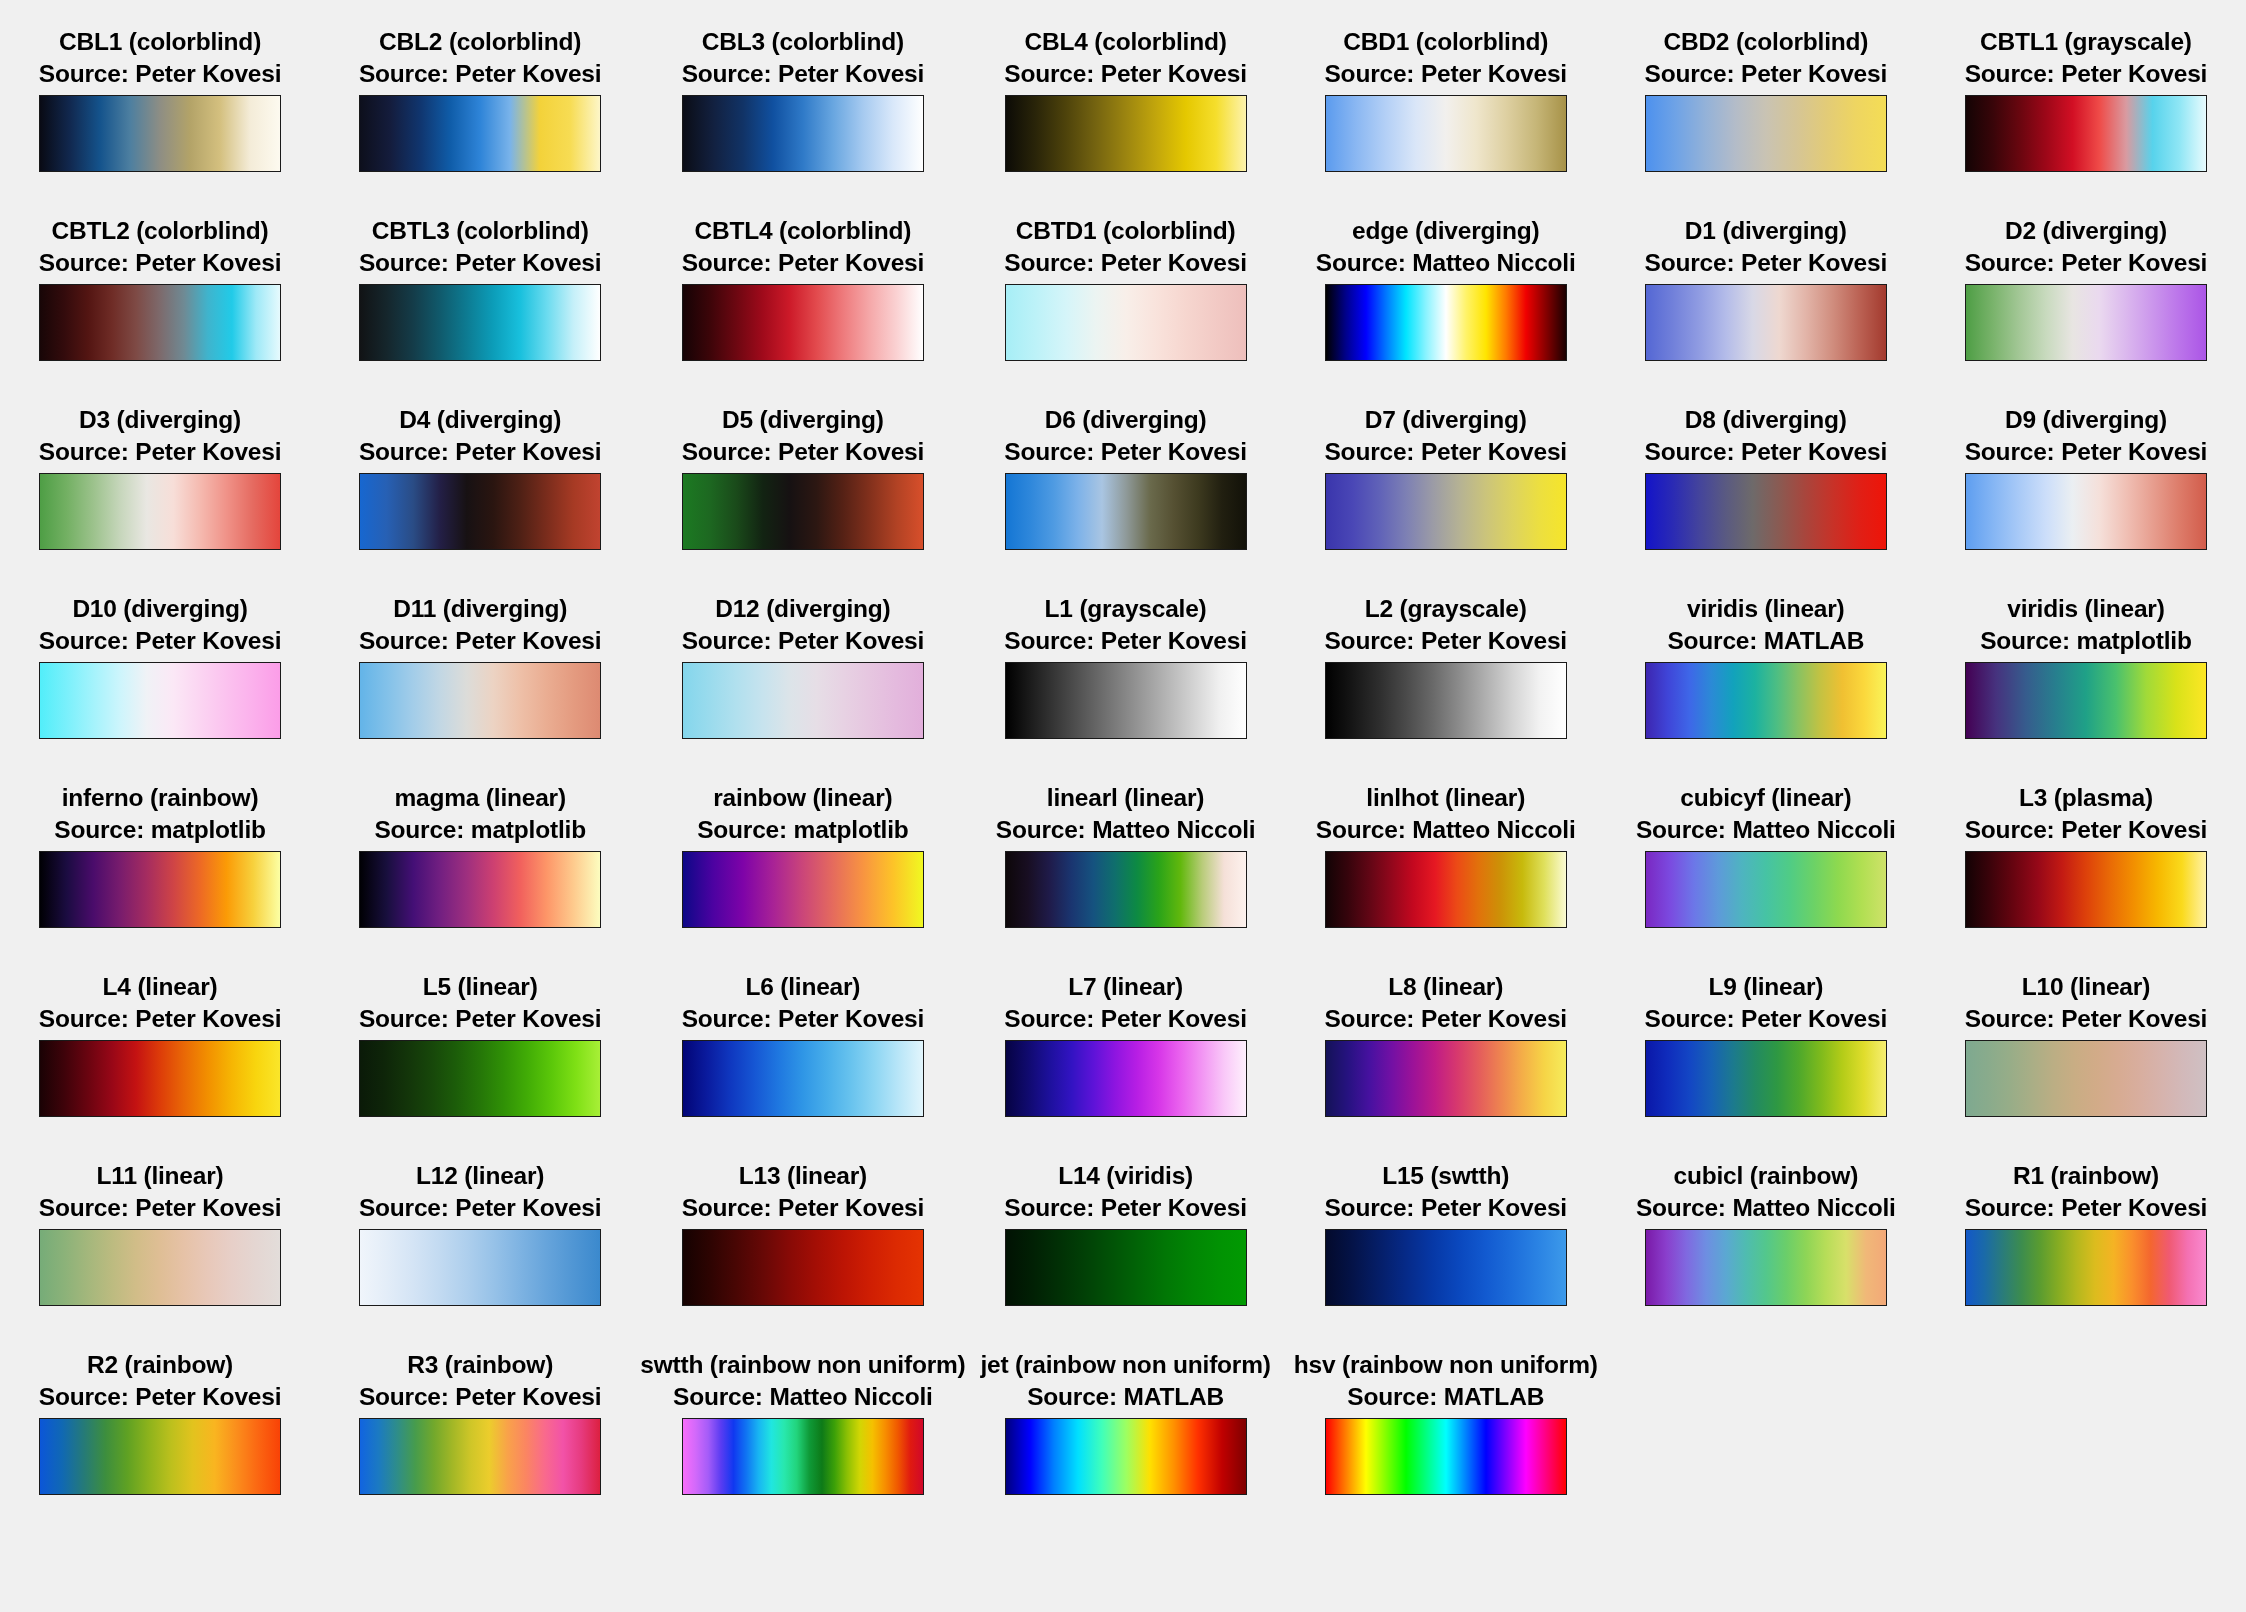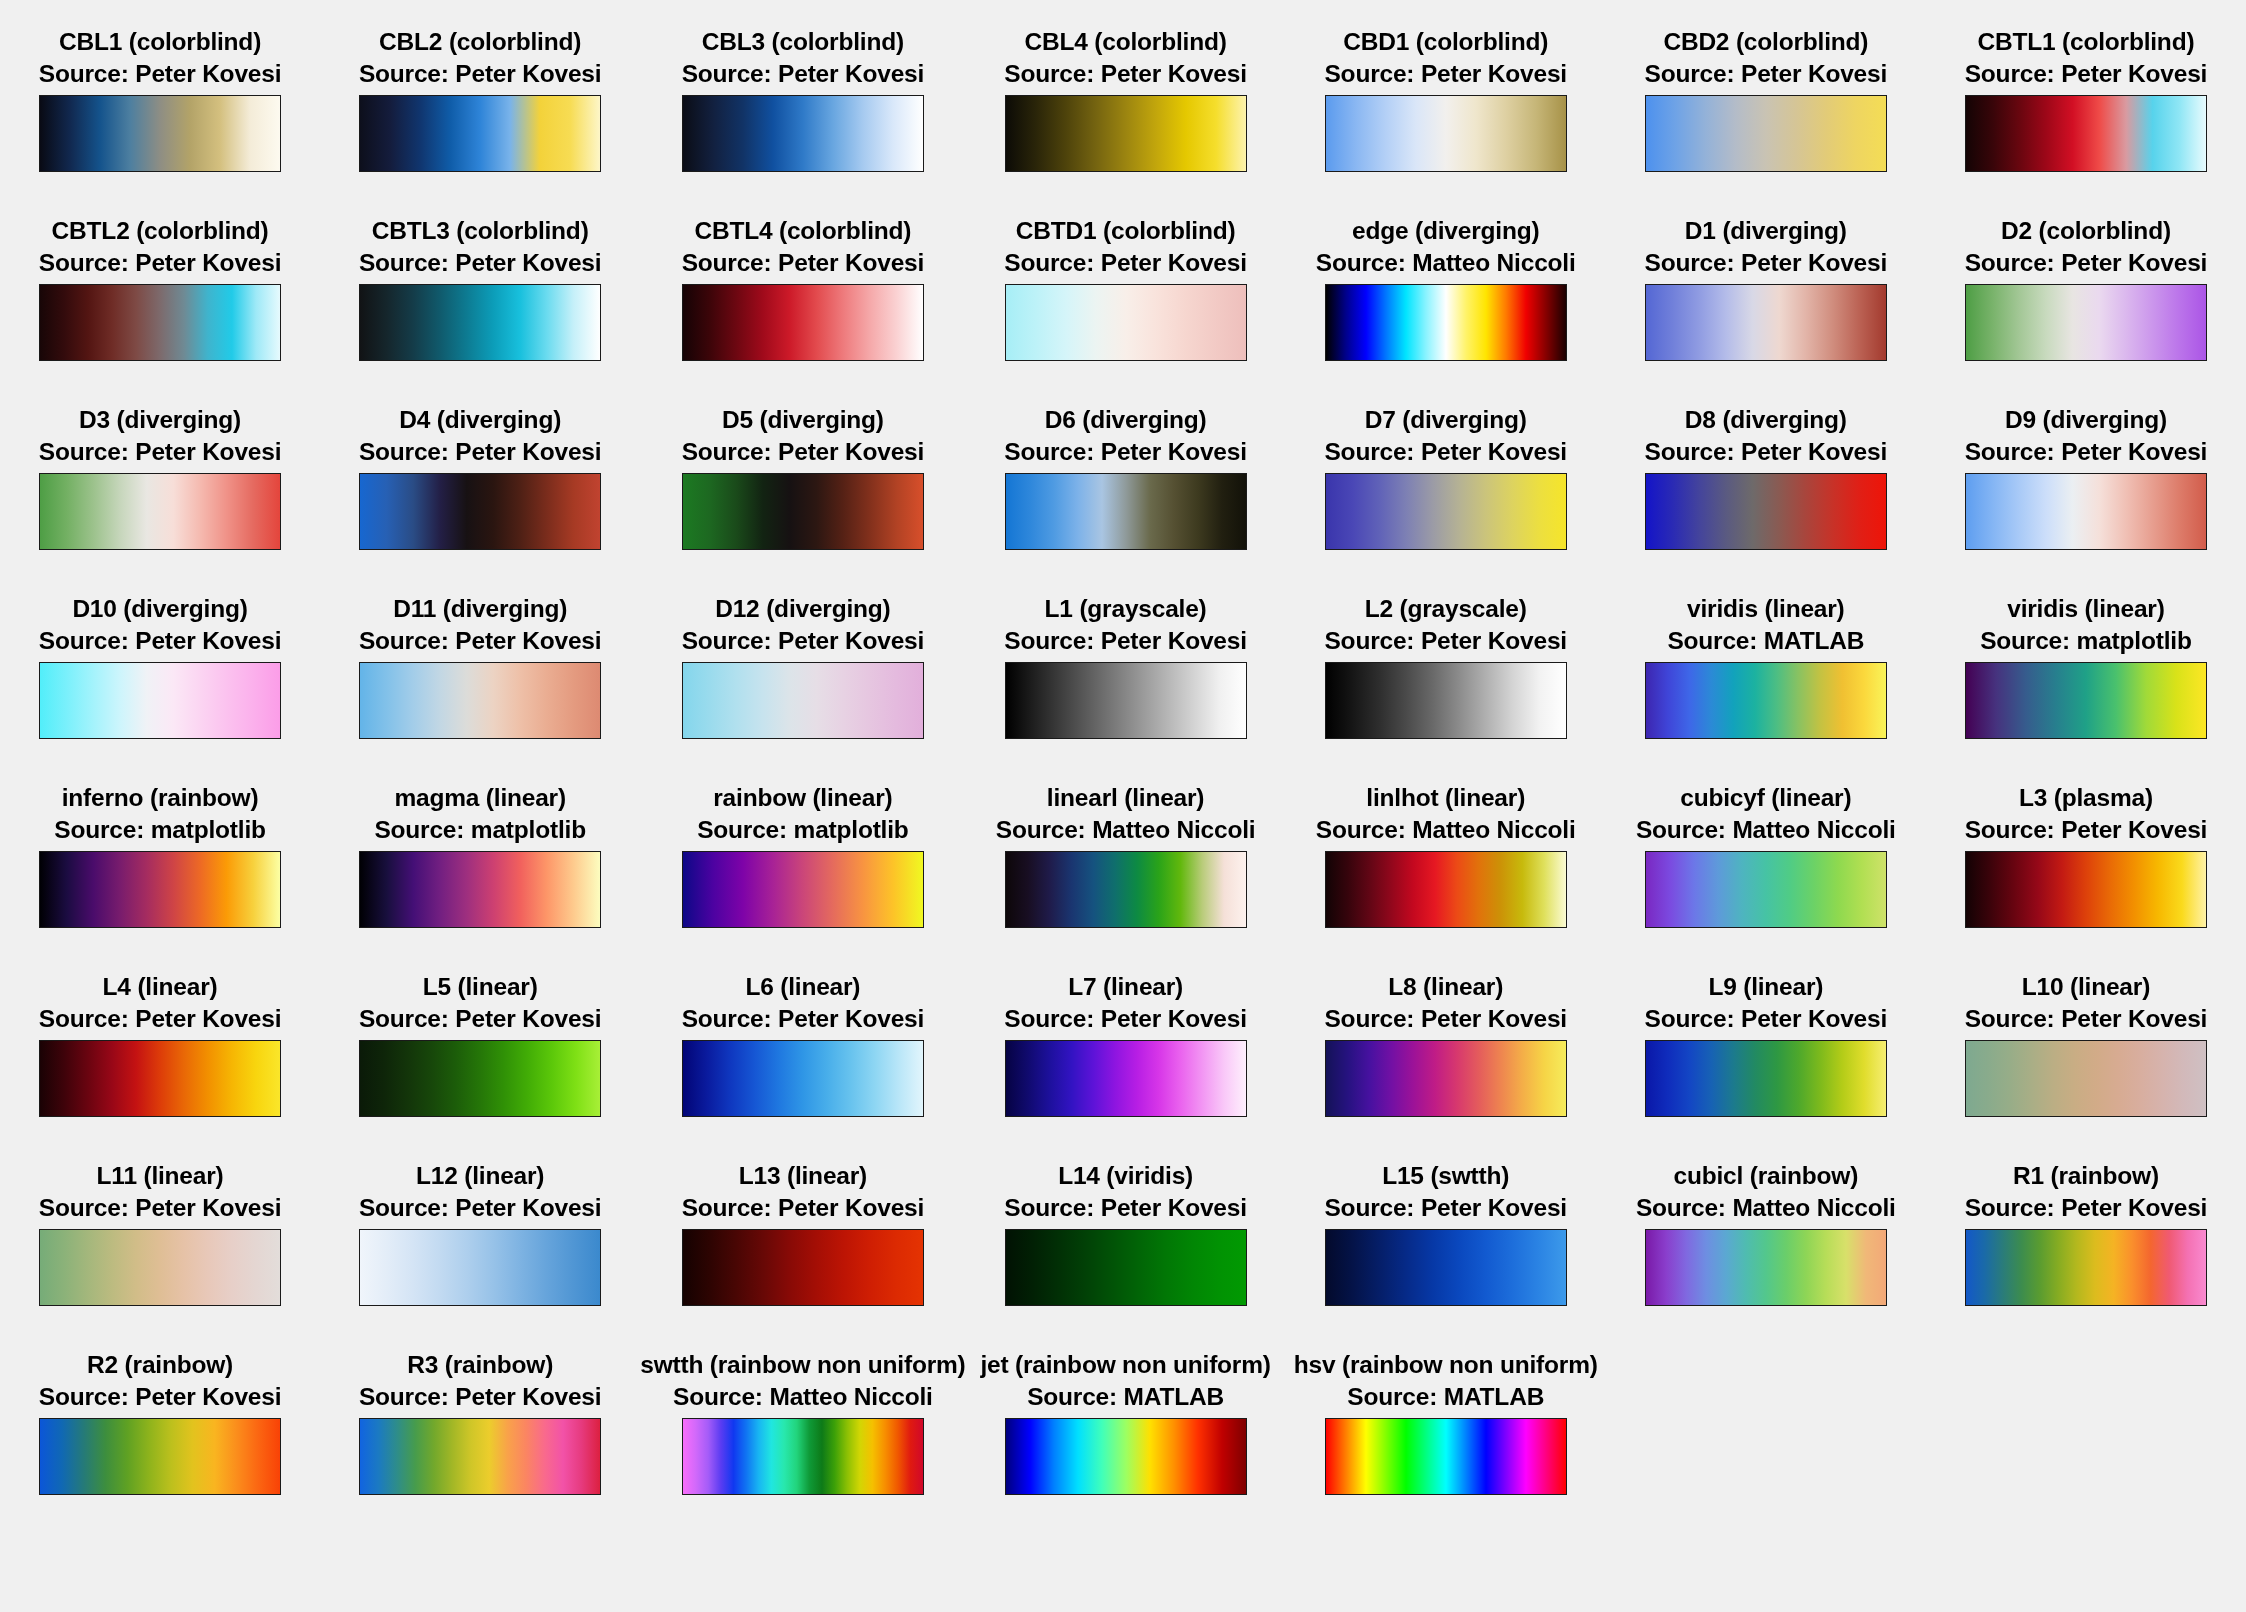--- a/index.html
+++ b/index.html
@@ -87,21 +87,21 @@
       <div class="cm-title">CBD1 (colorblind)</div>
       <div class="cm-source">Source: Peter Kovesi</div>
       <div class="cm-swatch" style="background: linear-gradient(to right, rgb(91, 155, 238), rgb(138, 183, 242), rgb(180, 208, 246), rgb(218, 230, 248), rgb(242, 240, 237), rgb(239, 230, 204), rgb(222, 208, 162), rgb(198, 182, 120), rgb(167, 146, 72)); border-color: rgb(26, 26, 26);"></div>
     </div>
     <div class="cell">
       <div class="cm-title">CBD2 (colorblind)</div>
       <div class="cm-source">Source: Peter Kovesi</div>
       <div class="cm-swatch" style="background: linear-gradient(to right, rgb(77, 145, 238), rgb(111, 163, 230), rgb(148, 178, 216), rgb(180, 188, 200), rgb(201, 195, 179), rgb(213, 197, 150), rgb(226, 203, 120), rgb(238, 213, 97), rgb(244, 221, 85)); border-color: rgb(26, 26, 26);"></div>
     </div>
     <div class="cell">
-      <div class="cm-title">CBTL1 (colorblind)</div>
+      <div class="cm-title">CBTL1 (grayscale)</div>
       <div class="cm-source">Source: Peter Kovesi</div>
       <div class="cm-swatch" style="background: linear-gradient(to right, rgb(20, 4, 5), rgb(56, 5, 9), rgb(104, 6, 15), rgb(157, 7, 24), rgb(210, 15, 36), rgb(239, 75, 72), rgb(217, 154, 160), rgb(87, 211, 236), rgb(143, 230, 245), rgb(232, 251, 254)); border-color: rgb(26, 26, 26);"></div>
     </div>
     <div class="cell">
       <div class="cm-title">CBTL2 (colorblind)</div>
       <div class="cm-source">Source: Peter Kovesi</div>
       <div class="cm-swatch" style="background: linear-gradient(to right, rgb(24, 6, 7), rgb(51, 11, 12), rgb(83, 21, 18), rgb(111, 44, 38), rgb(126, 74, 69), rgb(125, 106, 108), rgb(111, 138, 148), rgb(63, 180, 205), rgb(33, 203, 232), rgb(158, 233, 247), rgb(230, 250, 253)); border-color: rgb(26, 26, 26);"></div>
     </div>
     <div class="cell">
       <div class="cm-title">CBTL3 (colorblind)</div>
@@ -122,21 +122,21 @@
       <div class="cm-title">edge (diverging)</div>
       <div class="cm-source">Source: Matteo Niccoli</div>
       <div class="cm-swatch" style="background: linear-gradient(to right, rgb(0, 0, 0), rgb(0, 1, 140), rgb(0, 0, 255), rgb(0, 119, 255), rgb(0, 229, 255), rgb(138, 243, 255), rgb(255, 255, 255), rgb(255, 243, 106), rgb(255, 229, 0), rgb(255, 122, 0), rgb(240, 0, 0), rgb(134, 0, 0), rgb(26, 0, 0)); border-color: rgb(26, 26, 26);"></div>
     </div>
     <div class="cell">
       <div class="cm-title">D1 (diverging)</div>
       <div class="cm-source">Source: Peter Kovesi</div>
       <div class="cm-swatch" style="background: linear-gradient(to right, rgb(84, 103, 212), rgb(113, 128, 218), rgb(144, 156, 226), rgb(180, 188, 233), rgb(216, 216, 230), rgb(238, 216, 208), rgb(226, 180, 168), rgb(208, 141, 126), rgb(187, 98, 84), rgb(163, 58, 46)); border-color: rgb(26, 26, 26);"></div>
     </div>
     <div class="cell">
-      <div class="cm-title">D2 (colorblind)</div>
+      <div class="cm-title">D2 (diverging)</div>
       <div class="cm-source">Source: Peter Kovesi</div>
       <div class="cm-swatch" style="background: linear-gradient(to right, rgb(78, 158, 69), rgb(121, 179, 107), rgb(163, 199, 150), rgb(200, 218, 190), rgb(232, 229, 226), rgb(234, 217, 239), rgb(219, 184, 238), rgb(203, 150, 236), rgb(187, 116, 234), rgb(171, 85, 230)); border-color: rgb(26, 26, 26);"></div>
     </div>
     <div class="cell">
       <div class="cm-title">D3 (diverging)</div>
       <div class="cm-source">Source: Peter Kovesi</div>
       <div class="cm-swatch" style="background: linear-gradient(to right, rgb(78, 158, 69), rgb(115, 176, 99), rgb(156, 194, 140), rgb(198, 214, 187), rgb(233, 231, 226), rgb(247, 222, 216), rgb(245, 186, 176), rgb(240, 146, 136), rgb(229, 106, 96), rgb(228, 69, 60)); border-color: rgb(26, 26, 26);"></div>
     </div>
     <div class="cell">
       <div class="cm-title">D4 (diverging)</div>

